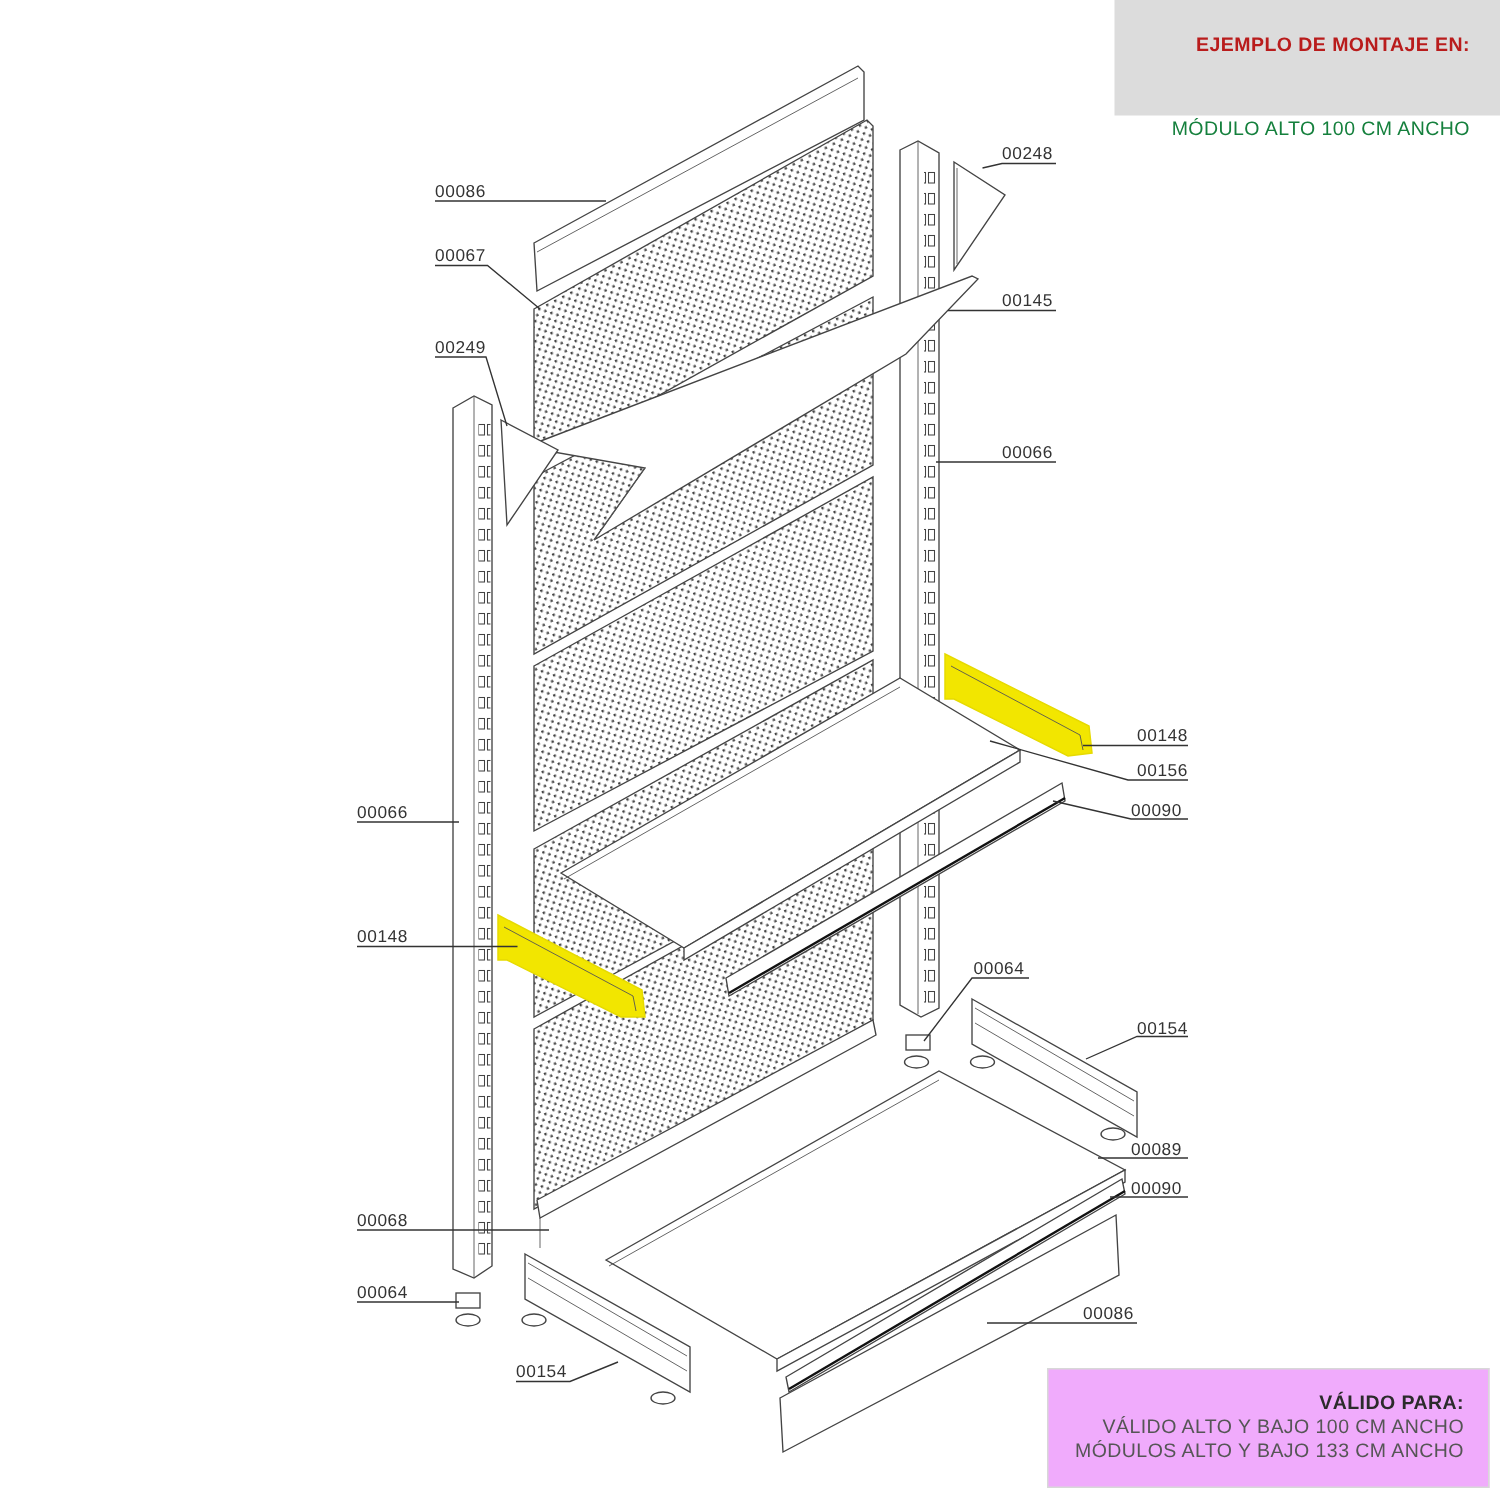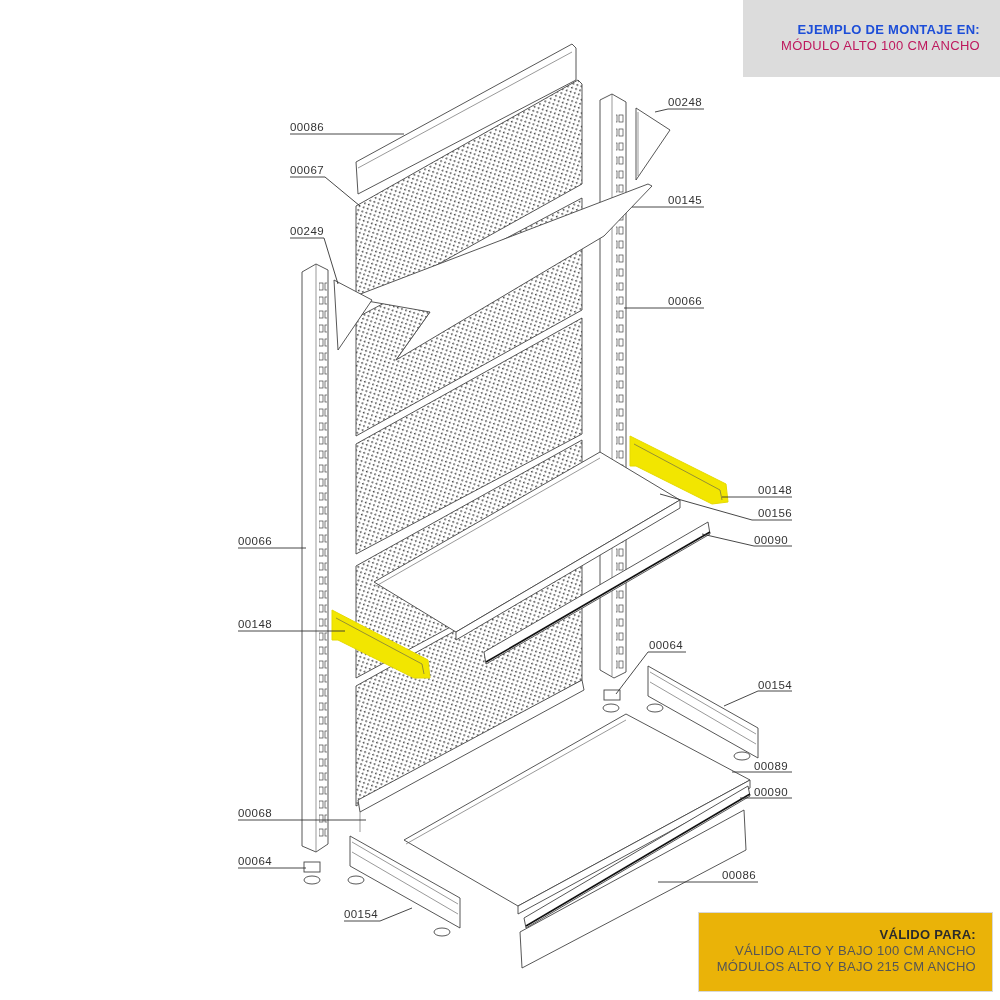--- a/index.html
+++ b/index.html
@@ -1,25 +1,25 @@
 <!DOCTYPE html>
 <html><head>
 <meta charset="utf-8">
 <style>
   html, body { margin:0; padding:0; background:#ffffff; }
   body { width:1000px; height:1000px; position:relative; overflow:hidden; font-family:"Liberation Sans", sans-serif; }
   .info-box-top {
     position:absolute; left:743px; top:0; width:257px; height:77px;
     background:#dcdcdc; box-sizing:border-box; padding:22px 20px 0 0; text-align:right;
   }
-  .info-box-top .t1 { font-size:13px; font-weight:bold; color:#1d4ed8; letter-spacing:0.3px; line-height:16px; }
-  .info-box-top .t2 { font-size:13px; color:#be185d; letter-spacing:0.3px; line-height:16px; }
+  .info-box-top .t1 { font-size:13px; font-weight:bold; color:#b91c1c; letter-spacing:0.3px; line-height:16px; }
+  .info-box-top .t2 { font-size:13px; color:#15803d; letter-spacing:0.3px; line-height:16px;margin-top:40px; }
   .info-box-bottom {
     position:absolute; left:698px; top:912px; width:295px; height:80px;
-    background:#eab308; border:1px solid #d8d8d8; box-sizing:border-box; padding:14px 16px 0 0; text-align:right;
+    background:#f0abfc; border:1px solid #d8d8d8; box-sizing:border-box; padding:14px 16px 0 0; text-align:right;
   }
   .info-box-bottom .t1 { font-size:13px; font-weight:bold; color:#2b2b2b; line-height:16px; letter-spacing:0.3px; }
   .info-box-bottom .t2 { font-size:13px; color:#555; line-height:16px; letter-spacing:0.3px; }
   svg.diagram { position:absolute; left:0; top:0; }
   .lbl { font-family:"Liberation Sans", sans-serif; font-size:11.5px; fill:#333; letter-spacing:0.4px; }
   .ln { stroke:#333; stroke-width:0.9; fill:none; }
   .part { stroke:#444; stroke-width:0.9; fill:#fff; }
   .thin { stroke:#555; stroke-width:0.6; fill:none; }
   .hl { fill:#f2e600; stroke:#e6da00; stroke-width:1; }
 </style>
@@ -232,14 +232,14 @@
     <g>
       <polyline class="ln" points="658,882 700,882 758,882"></polyline>
       <text class="lbl" x="722" y="879">00086</text>
     </g>
   </g>
 </svg>
 
 <div class="info-box-bottom">
   <div class="t1">VÁLIDO PARA:</div>
   <div class="t2">VÁLIDO ALTO Y BAJO 100 CM ANCHO</div>
-  <div class="t2">MÓDULOS ALTO Y BAJO 215 CM ANCHO</div>
+  <div class="t2">MÓDULOS ALTO Y BAJO 133 CM ANCHO</div>
 </div>
 
 </body></html>

